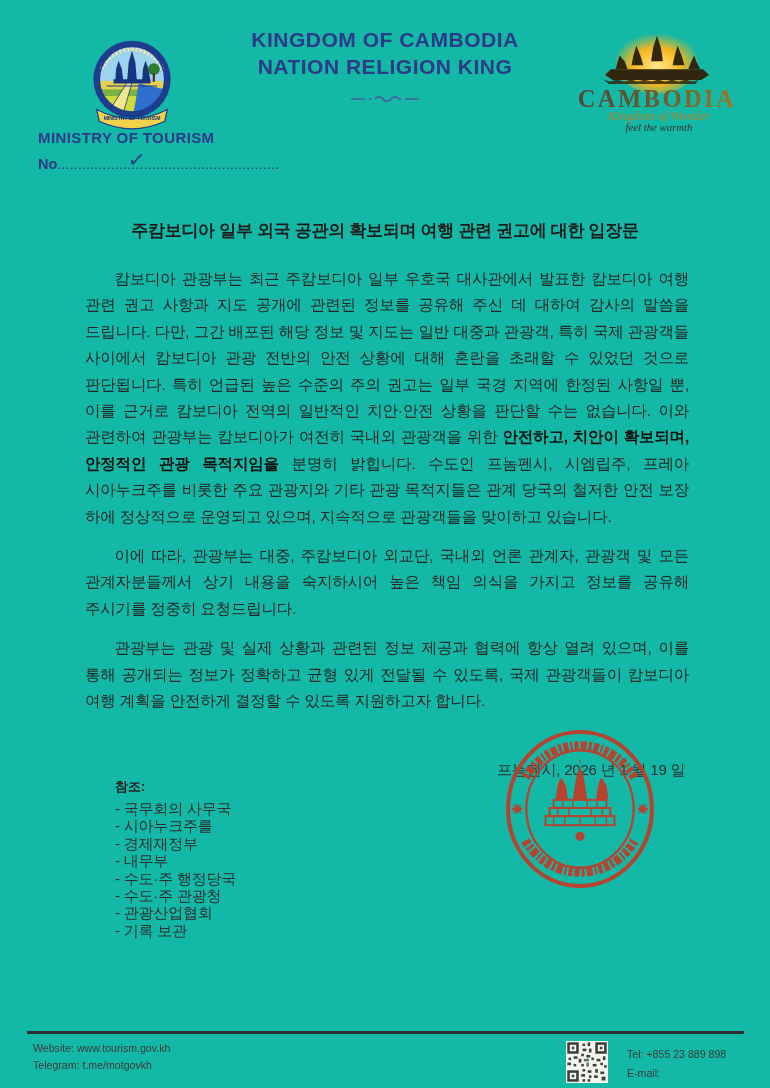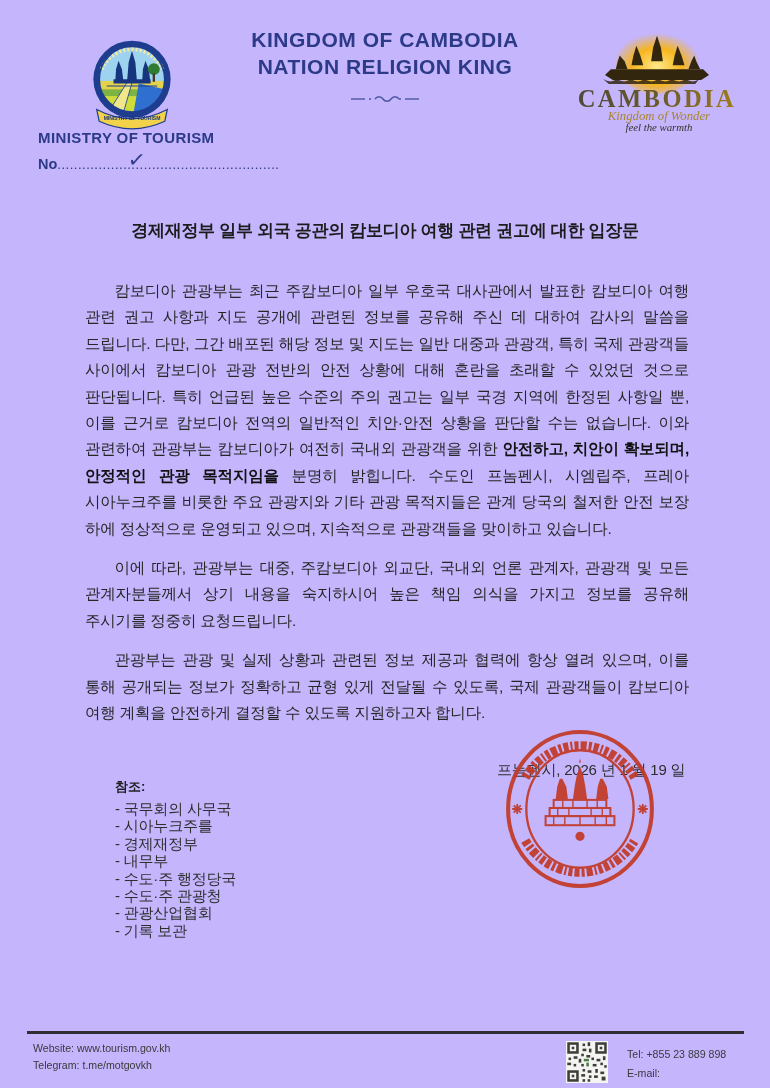--- a/index.html
+++ b/index.html
@@ -1,17 +1,17 @@
 <!DOCTYPE html>
 <html><head>
 <meta charset="utf-8">
 <style>
   html,body{margin:0;padding:0;background:#e9e9e9;}
   .page{
-    position:relative;width:770px;height:1088px;background:#c4b5fd;
+    position:relative;width:770px;height:1088px;background:#14b8a6;
     font-family:"Liberation Sans", sans-serif;color:#2a2a2a;overflow:hidden;
     box-shadow:0 0 4px rgba(0,0,0,.2);
   }
   
   .hdr-center{position:absolute;left:0;top:26px;width:100%;text-align:center;}
   .hdr-center .l1,.hdr-center .l2{
     font-size:21px;font-weight:600;letter-spacing:.5px;color:#2c3a87;line-height:27px;
   }
   .hdr-divider{margin-top:10px;}
   .seal-left{position:absolute;left:90px;top:37px;}
@@ -20,21 +20,21 @@
     letter-spacing:.4px;color:#2c3a87;}
   .no-line{position:absolute;left:38px;top:156px;font-size:14.5px;color:#2c3a87;font-weight:600;}
   .no-dots{font-weight:400;letter-spacing:.5px;font-size:13px;color:#2c3a87;}
   .no-check{position:absolute;left:90px;top:-8px;font-size:21px;color:#2c3a87;
     transform:rotate(6deg);font-weight:400;}
   
   .doc-title{position:absolute;left:0;top:219px;width:100%;text-align:center;
     font-size:17px;font-weight:700;color:#1c1c1c;letter-spacing:-.3px;}
   .body-text{position:absolute;left:85px;top:266px;width:604px;}
   .body-text p{
-    margin:12px 0 13px 0;font-size:15.5px;line-height:26.4px;text-align:justify;
+    margin:0 0 13px 0;font-size:15.5px;line-height:26.4px;text-align:justify;
     text-indent:1.9em;word-break:keep-all;color:#262626;letter-spacing:-.2px;
   }
   .body-text b{font-weight:700;color:#111;}
   .date-line{position:absolute;left:497px;top:761px;font-size:15px;color:#2e2e2e;
     letter-spacing:-.2px;z-index:1;}
   .stamp{position:absolute;left:504px;top:728px;z-index:2;opacity:.93;}
   
   .cc{position:absolute;left:115px;top:778px;}
   .cc-label{font-size:13px;font-weight:700;color:#1f1f1f;margin-bottom:4px;}
   .cc ul{list-style:none;margin:0;padding:0;}
@@ -128,21 +128,21 @@
     </svg>
   </div>
 
   <div class="ministry">MINISTRY OF TOURISM</div>
 
   <div class="no-line">
     <span>No</span><span class="no-dots">......................................................</span>
     <span class="no-check">✓</span>
   </div>
 
-  <div class="doc-title">경제재정부 일부 외국 공관의 캄보디아 여행 관련 권고에 대한 입장문</div>
+  <div class="doc-title">주캄보디아 일부 외국 공관의 확보되며 여행 관련 권고에 대한 입장문</div>
 
   <div class="body-text">
     <p><span>캄보디아 관광부는 최근 주캄보디아 일부 우호국 대사관에서 발표한 캄보디아 여행 관련 권고 사항과 지도 공개에 관련된 정보를 공유해 주신 데 대하여 감사의 말씀을 드립니다. 다만, 그간 배포된 해당 정보 및 지도는 일반 대중과 관광객, 특히 국제 관광객들 사이에서 캄보디아 관광 전반의 안전 상황에 대해 혼란을 초래할 수 있었던 것으로 판단됩니다. 특히 언급된 높은 수준의 주의 권고는 일부 국경 지역에 한정된 사항일 뿐, 이를 근거로 캄보디아 전역의 일반적인 치안·안전 상황을 판단할 수는 없습니다. 이와 관련하여 관광부는 캄보디아가 여전히 국내외 관광객을 위한 </span><b>안전하고, 치안이 확보되며, 안정적인 관광 목적지임을</b><span> 분명히 밝힙니다. 수도인 프놈펜시, 시엠립주, 프레아 시아누크주를 비롯한 주요 관광지와 기타 관광 목적지들은 관계 당국의 철저한 안전 보장 하에 정상적으로 운영되고 있으며, 지속적으로 관광객들을 맞이하고 있습니다.</span></p>
     <p>이에 따라, 관광부는 대중, 주캄보디아 외교단, 국내외 언론 관계자, 관광객 및 모든 관계자분들께서 상기 내용을 숙지하시어 높은 책임 의식을 가지고 정보를 공유해 주시기를 정중히 요청드립니다.</p>
     <p>관광부는 관광 및 실제 상황과 관련된 정보 제공과 협력에 항상 열려 있으며, 이를 통해 공개되는 정보가 정확하고 균형 있게 전달될 수 있도록, 국제 관광객들이 캄보디아 여행 계획을 안전하게 결정할 수 있도록 지원하고자 합니다.</p>
   </div>
 
   <div class="date-line">프놈펜시, 2026 년 1 월 19 일</div>
 
   <div class="stamp">

